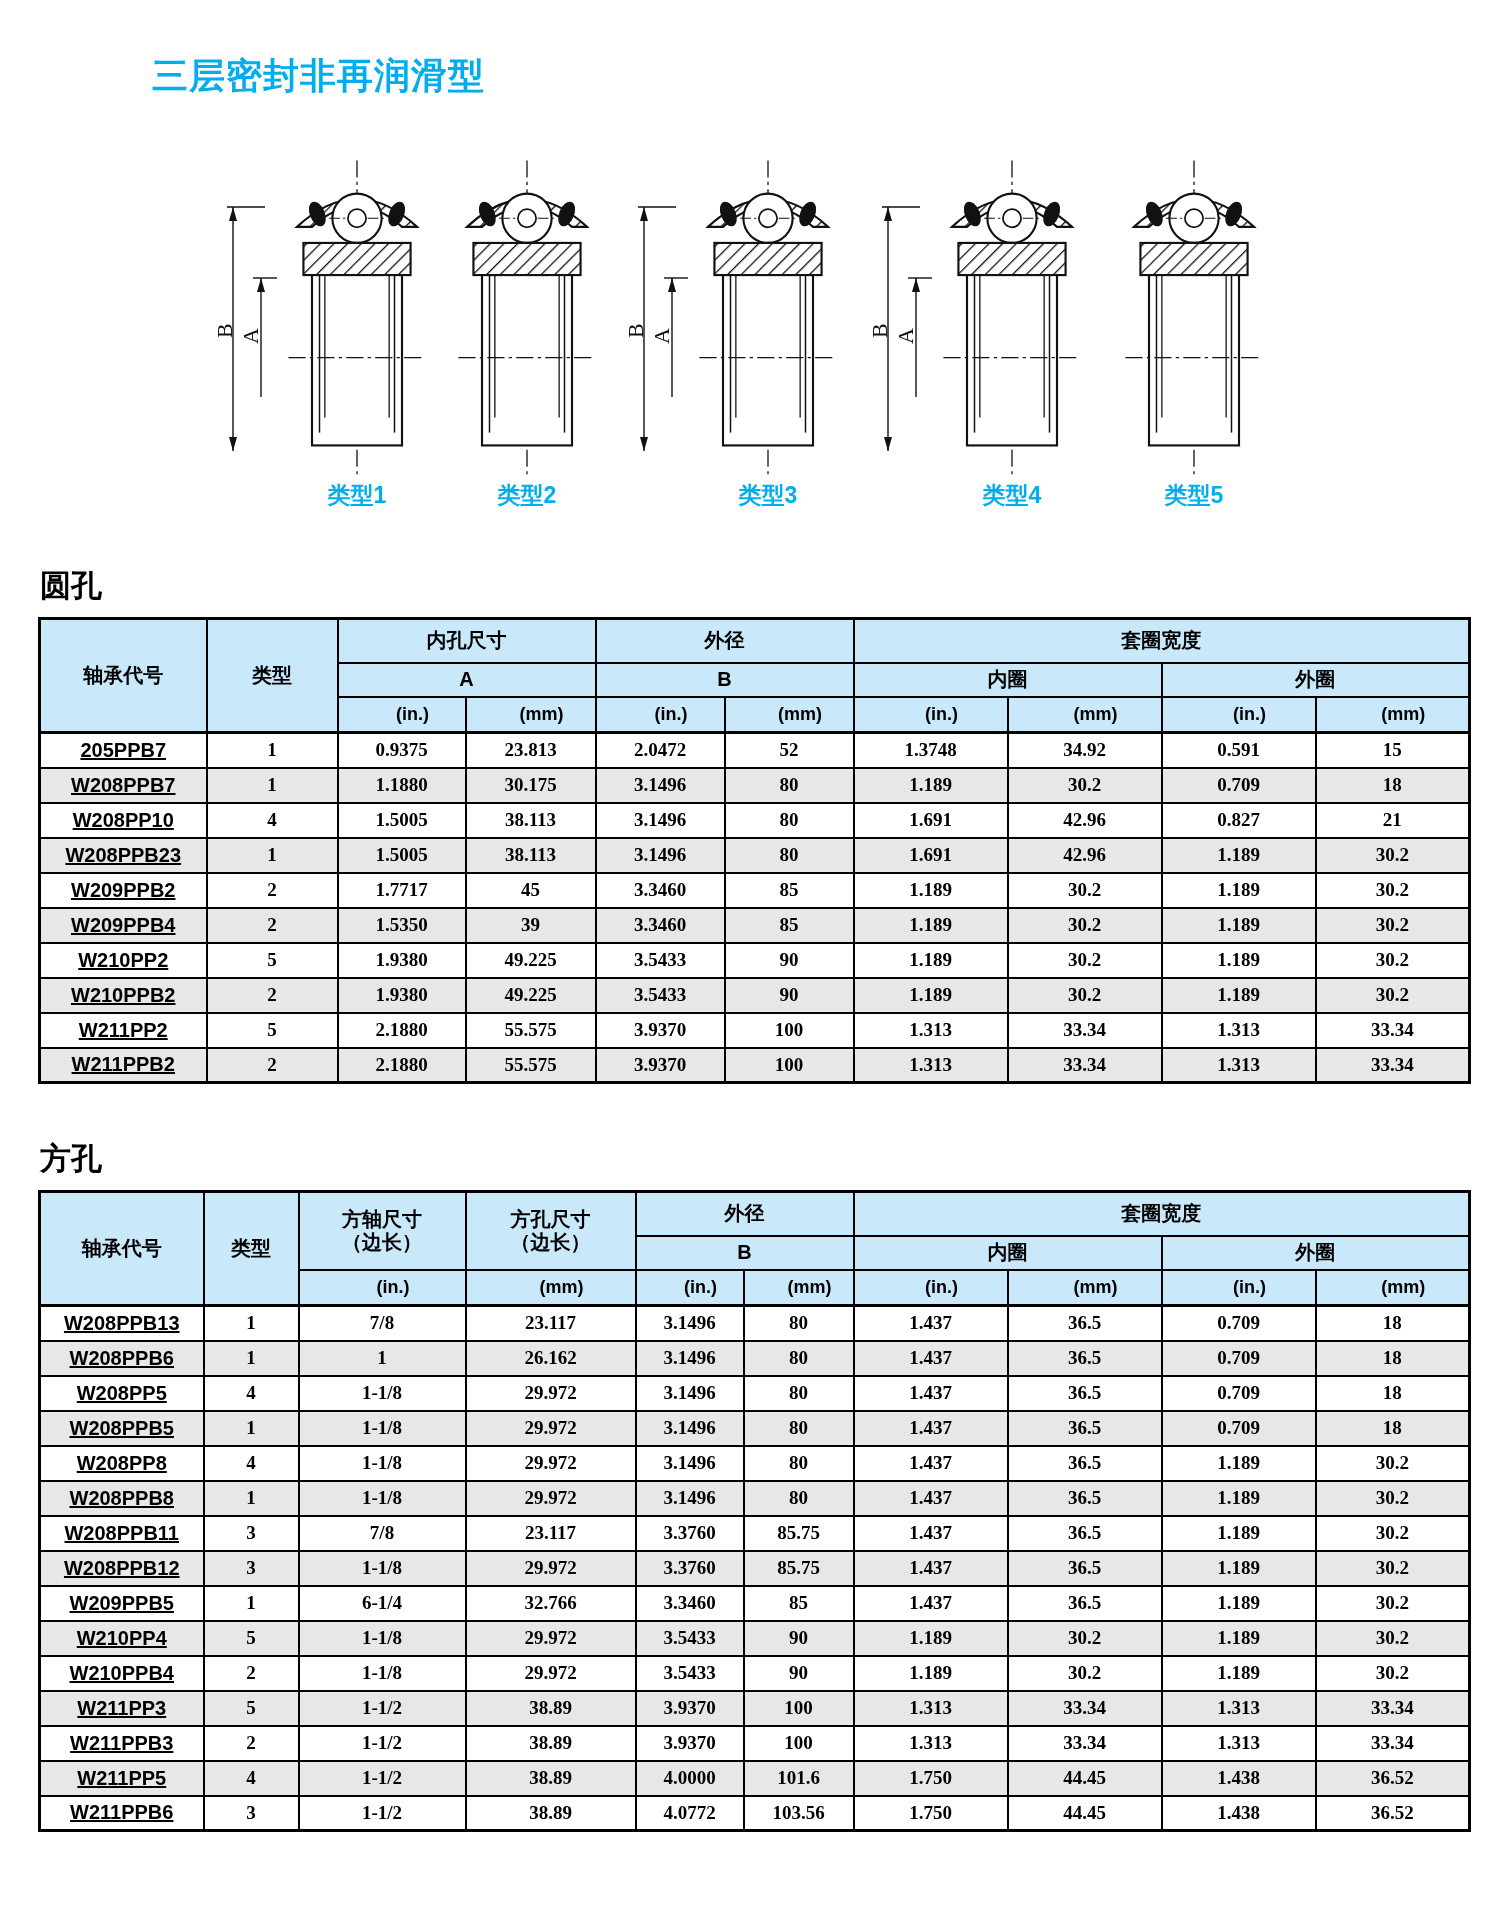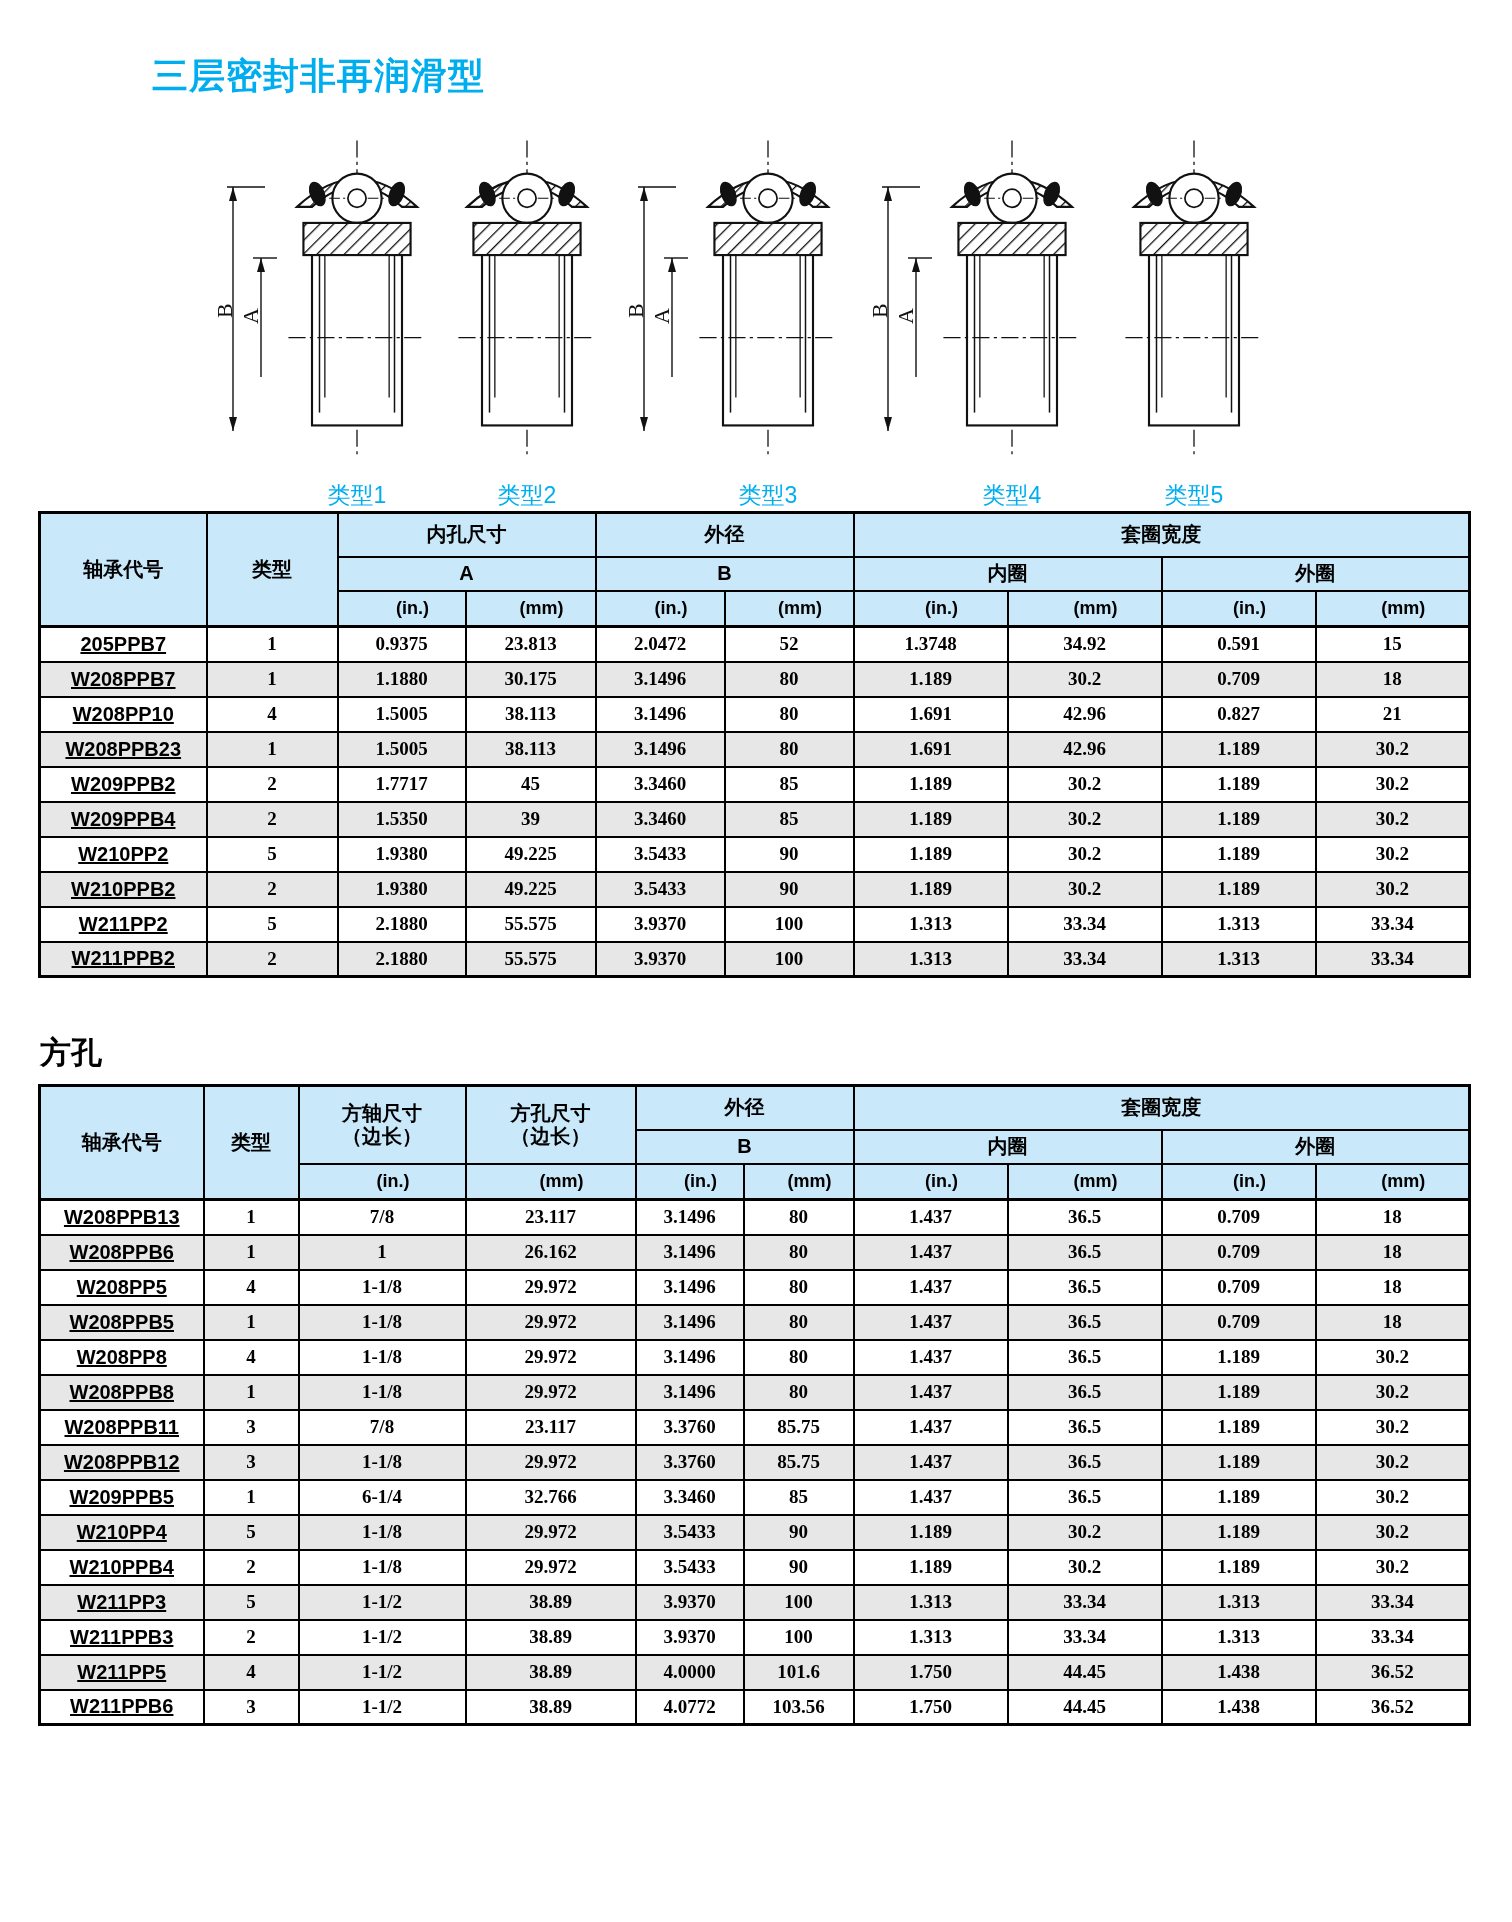--- a/index.html
+++ b/index.html
@@ -23,22 +23,22 @@
   
   .diagram-band{
     display:flex;align-items:flex-end;
     margin-top:38px;padding-left:217px;height:372px;
   }
   .diagram-cell{display:flex;flex-direction:column;}
   .diagram-cell .drawing-row{display:flex;align-items:flex-start;}
   .bearing-svg{width:150px;height:322px;}
   .dims-svg{width:65px;height:322px;}
   .type-label{
-    margin-top:20px;width:150px;text-align:center;
-    font-size:23px;font-weight:normal;color:var(--accent);
+    margin-top:0;width:150px;text-align:center;
+    font-size:23px;font-weight:bold;color:var(--accent);
   }
   .diagram-cell.with-dims .type-label{margin-left:65px;}
   .dc2{margin-left:20px;align-items:flex-end;}
   .dc3{margin-left:26px;}
   .dc4{margin-left:29px;}
   .dc5{margin-left:32px;align-items:flex-end;}
   
   .table-section{margin:0 0 0 38px;width:1432px;}
   .section-title{
     font-size:31px;font-weight:bold;color:#000;
@@ -167,20 +167,21 @@
     <div class="drawing-row">
       <svg class="bearing-svg" viewBox="0 0 140 300">
           <use href="#bearing-sym"></use>
         </svg>
     </div>
     <div class="type-label">类型5</div>
   </div>
 </div>
 
 <div class="table-section">
+  <div class="section-title">圆孔</div>
   <table class="spec">
     <colgroup>
       <col style="width:167px">
         <col style="width:131px">
       <col style="width:128px">
         <col style="width:130px">
       <col style="width:129px">
         <col style="width:129px">
       <col style="width:154px">
         <col style="width:154px">

